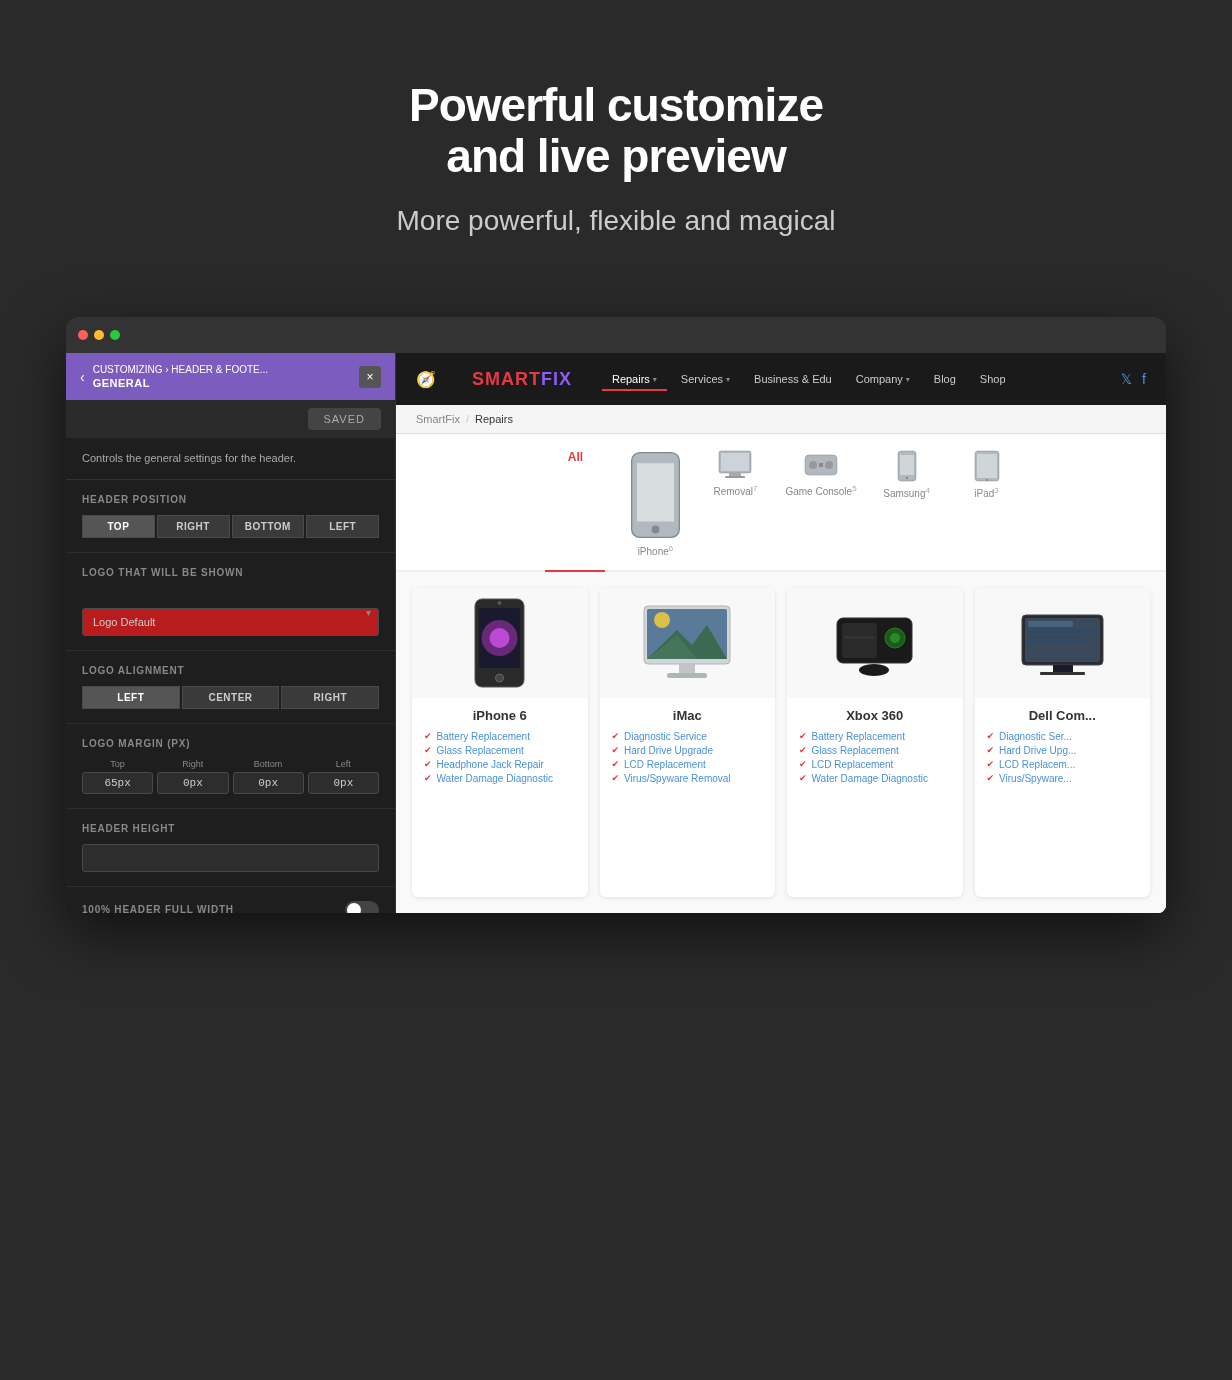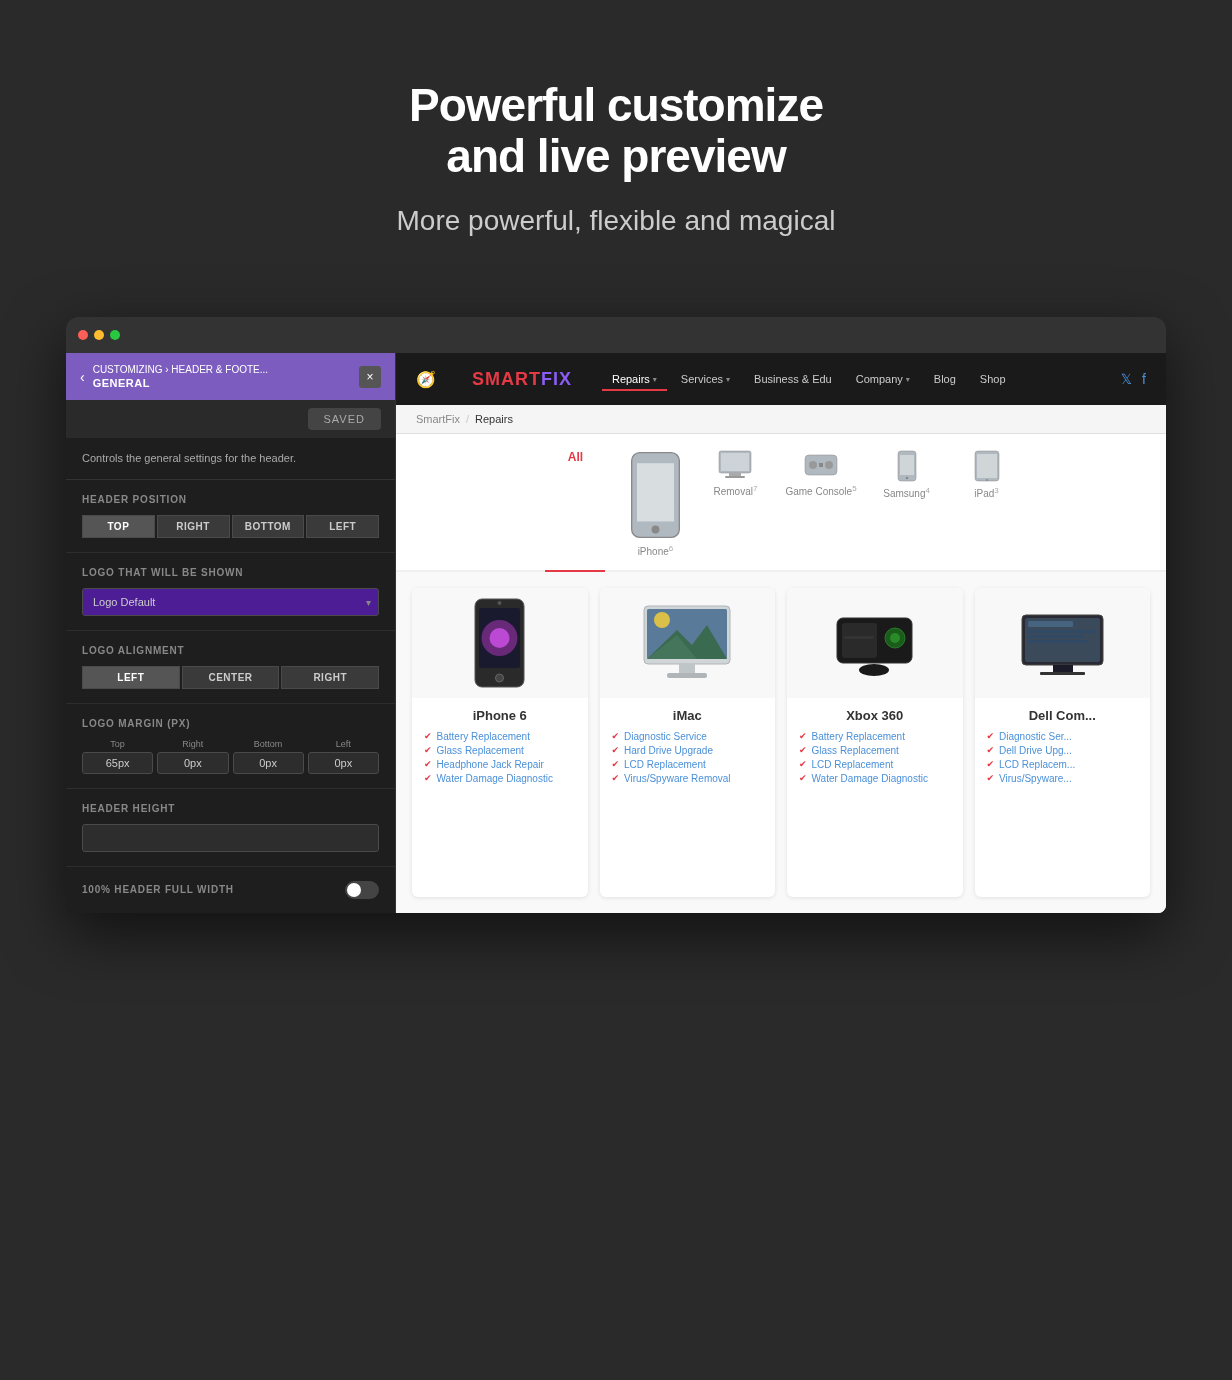--- a/index.html
+++ b/index.html
@@ -170,28 +170,29 @@
       text-transform: uppercase;
       letter-spacing: 0.5px;
     }
     .btn-group-item.active {
       background: #555;
       color: white;
     }
 
     .select-field {
       width: 100%;
-      background: #4c1d95;
+      background: #b91c1c;
       border: 1px solid #4a4a4a;
       color: #ccc;
       padding: 7px 10px;
       font-size: 11px;
       border-radius: 3px;
       appearance: none;
       cursor: pointer;
+      margin-top: 20px;
     }
     .select-wrap {
       position: relative;
     }
     .select-wrap::after {
       content: '▾';
       position: absolute;
       right: 8px; top: 50%;
       transform: translateY(-50%);
       color: #888;
@@ -212,20 +213,21 @@
     }
     .margin-input {
       background: #2d2d2d;
       border: 1px solid #4a4a4a;
       color: #ccc;
       padding: 4px 6px;
       font-size: 11px;
       text-align: center;
       border-radius: 3px;
       width: 100%;
+      font-family: Liberation Mono, monospace;
     }
 
     .height-input {
       width: 100%;
       background: #2d2d2d;
       border: 1px solid #4a4a4a;
       height: 28px;
       border-radius: 3px;
     }
 
@@ -770,21 +772,21 @@
               </svg>
             </div>
             <div class="product-body">
               <div class="product-name">Dell Com...</div>
               <div class="product-service">
                 <span class="service-check">✔</span>
                 <span class="service-name">Diagnostic Ser...</span>
               </div>
               <div class="product-service">
                 <span class="service-check">✔</span>
-                <span class="service-name">Dell Drive Upg...</span>
+                <span class="service-name">Hard Drive Upg...</span>
               </div>
               <div class="product-service">
                 <span class="service-check">✔</span>
                 <span class="service-name">LCD Replacem...</span>
               </div>
               <div class="product-service">
                 <span class="service-check">✔</span>
                 <span class="service-name">Virus/Spyware...</span>
               </div>
             </div>

